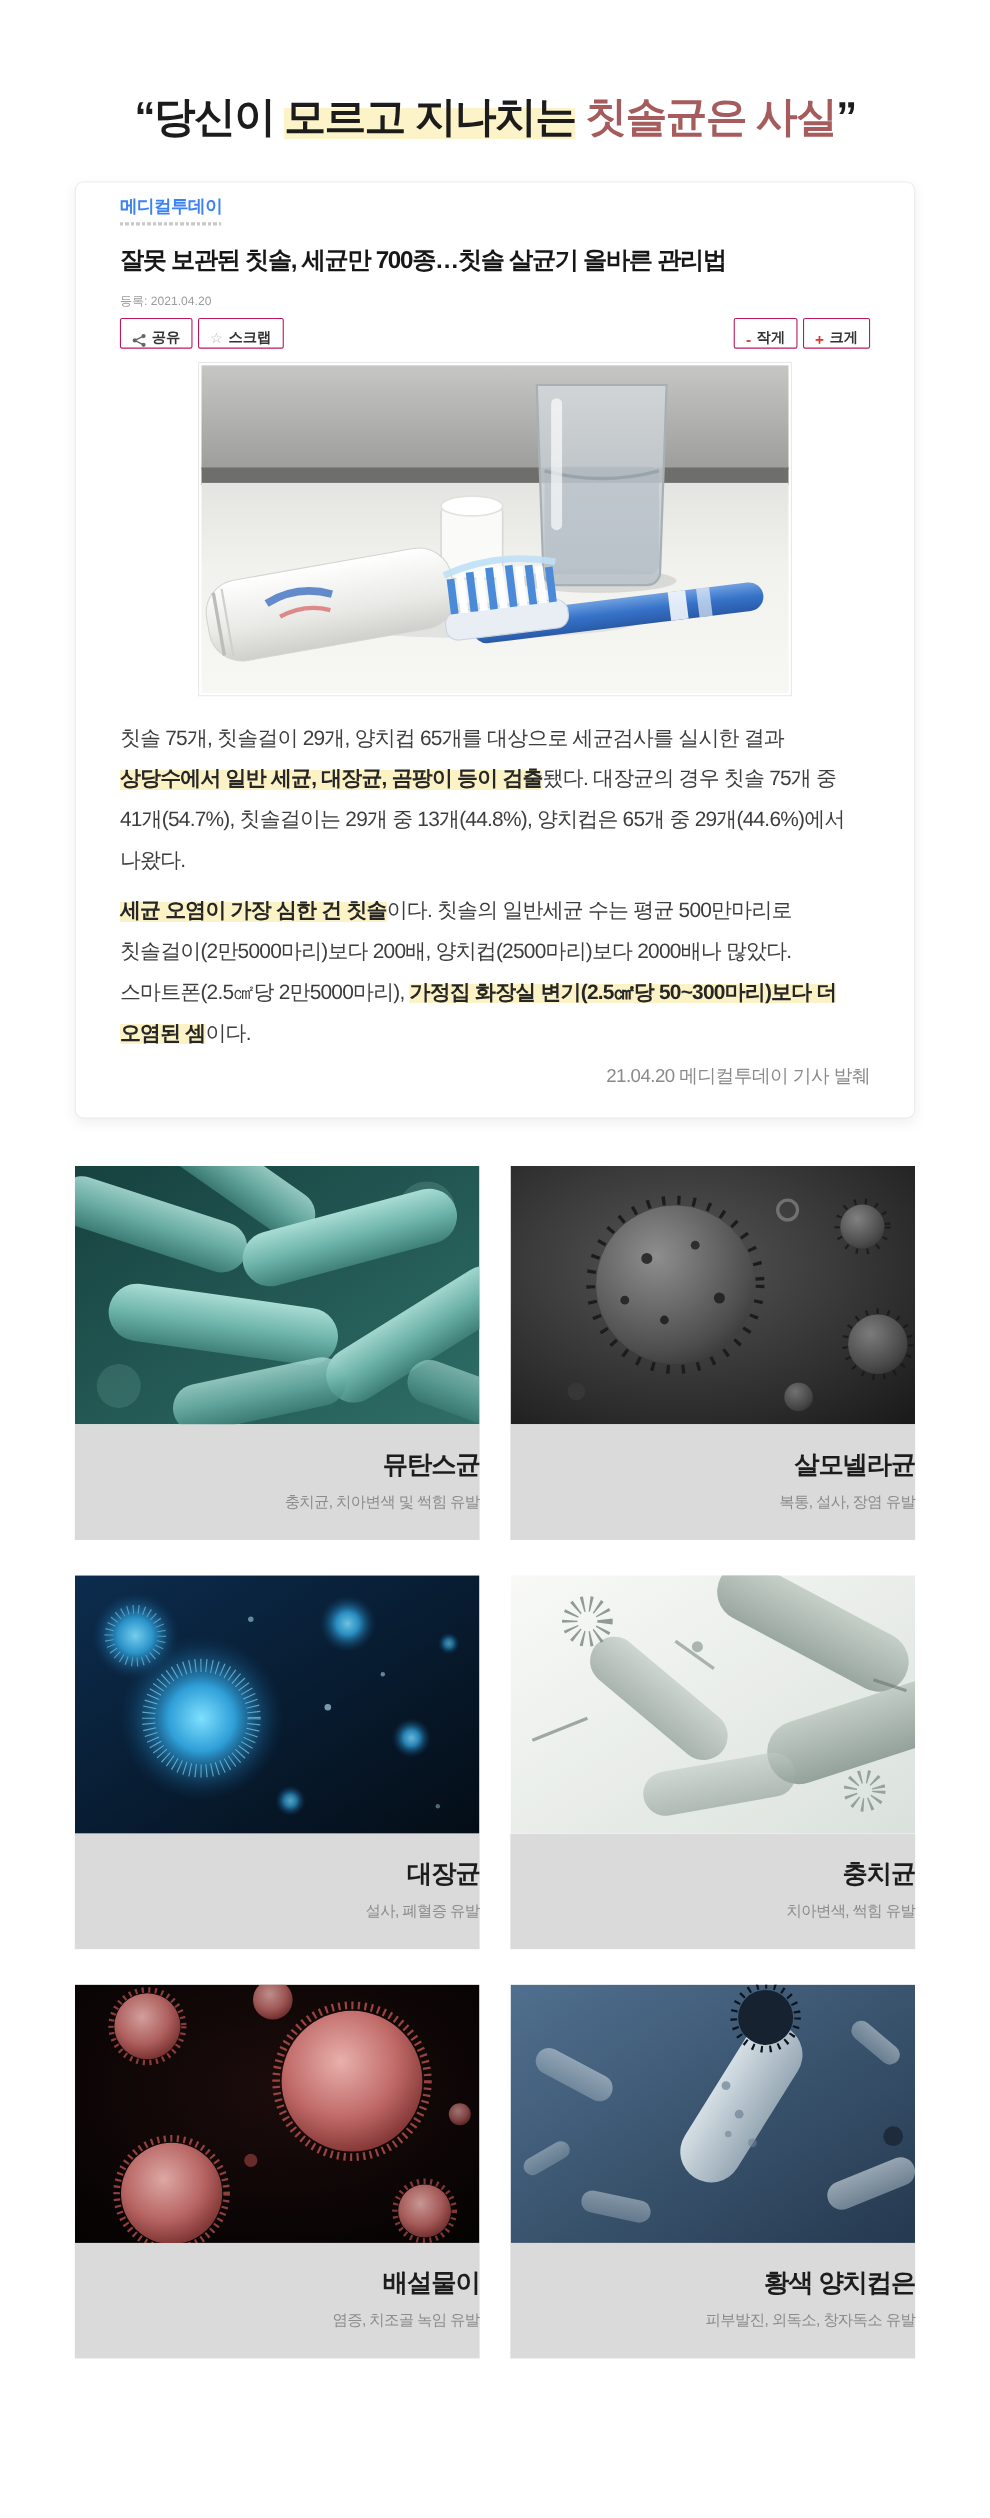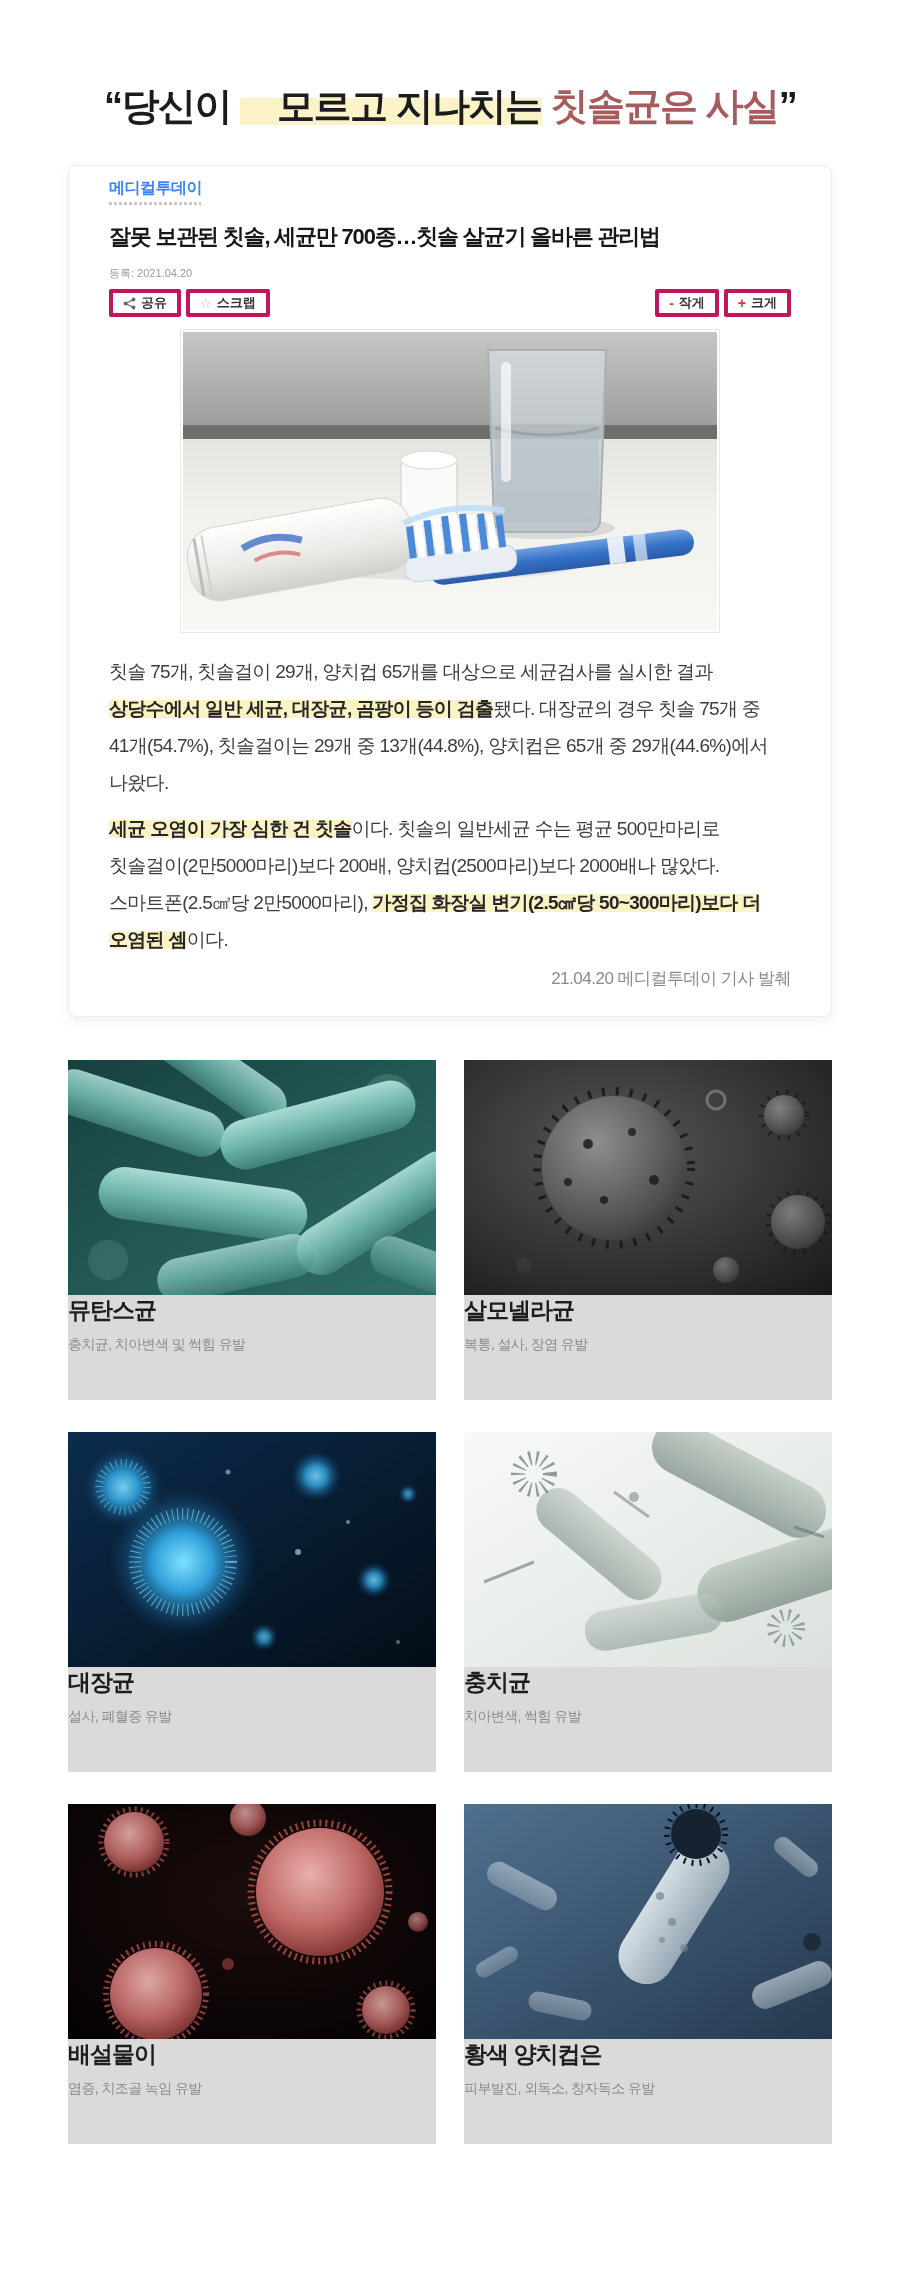--- a/index.html
+++ b/index.html
@@ -6,56 +6,56 @@
   body{
     width:900px;height:2289px;position:relative;background:#ffffff;
     font-family:"Liberation Sans","DejaVu Sans",sans-serif;
   }
   
   .headline{
     position:absolute;top:56px;left:0;width:900px;text-align:center;
     font-size:38px;font-weight:800;color:#1c1c1c;letter-spacing:-1.5px;white-space:nowrap;
   }
   .headline span{white-space:pre;}
-  .headline .hl{background:linear-gradient(transparent 30%, #fdf3c9 30%, #fdf3c9 96%, transparent 96%);padding-left:37px;}
+  .headline .hl{background:linear-gradient(transparent 30%, #fdf3c9 30%, #fdf3c9 96%, transparent 96%);}
   .headline .accent{color:#a65c5c;}
   
   .card{
     position:absolute;left:68px;top:165px;width:764px;height:852px;box-sizing:border-box;
     background:#fff;border:1px solid #ececec;border-radius:8px;
     box-shadow:0 4px 12px rgba(0,0,0,.06);padding:12px 40px 0;
   }
   .logo{color:#3b82f6;font-weight:800;font-size:16px;letter-spacing:-0.5px;}
   .logo-tagline{width:92px;height:3px;margin-top:3px;
     background:repeating-linear-gradient(90deg,#c9c9c9 0 3px,transparent 3px 5px);}
   .atitle{font-size:22px;font-weight:800;color:#171717;letter-spacing:-1.2px;margin:14px 0 0;line-height:35px;}
   .adate{font-size:11px;color:#9b9b9b;margin-top:12px;}
   .btnrow{display:flex;justify-content:space-between;align-items:center;margin-top:8px;height:28px;}
   .btngroup{display:flex;gap:5px;}
   .btn{
-    display:inline-flex;align-items:center;gap:5px;box-sizing:border-box;height:28px;
-    border:4px solid #be185d;background:#fff;font-size:13px;font-weight:700;color:#333;
+    display:inline-flex;align-items:flex-end;gap:5px;box-sizing:border-box;height:28px;
+    border:1px solid #be185d;background:#fff;font-size:13px;font-weight:700;color:#333;
     padding:0 10px;border-radius:2px;cursor:pointer;font-family:inherit;
   }
   .btn .star{color:#b5b5b5;font-size:13px;}
   .btn .red{color:#e0342b;font-weight:800;font-size:14px;line-height:1;}
   .photo-frame{width:534px;margin:12px auto 20px;border:1px solid #e9e9e9;padding:2px;background:#fff;}
   .photo-frame svg{display:block;}
   p.body{font-size:19px;line-height:37px;color:#3d3d3d;letter-spacing:-0.7px;margin:0 0 9px;word-break:keep-all;}
   p.body .hl{font-weight:800;color:#262626;
     background:linear-gradient(transparent 10%, #fbf2c6 10%, #fbf2c6 94%, transparent 94%);}
   .source{text-align:right;font-size:17px;color:#8a8a8a;margin-top:4px;letter-spacing:-0.5px;}
   
   .grid{
     position:absolute;left:68px;top:1060px;width:764px;
     display:grid;grid-template-columns:368px 368px;column-gap:28px;row-gap:32px;
   }
   .bcard{margin:0;width:368px;}
   .bimg{width:368px;height:235px;overflow:hidden;line-height:0;}
-  .bcap{height:105px;background:#dadada;text-align:left;box-sizing:border-box;}
+  .bcap{height:105px;background:#dadada;text-align:right;padding-top:21px;box-sizing:border-box;}
   .bname{font-size:23px;font-weight:800;color:#1d1d1d;letter-spacing:-1px;}
   .beffect{font-size:14px;color:#8c8c8c;margin-top:10px;letter-spacing:-0.6px;}
 </style>
 </head>
 <body>
 
 <h1 class="headline"><span>“당신이 </span><span class="hl">모르고 지나치는</span><span> </span><span class="accent">칫솔균은 사실</span><span>”</span></h1>
 
 <section class="card">
   <div>

